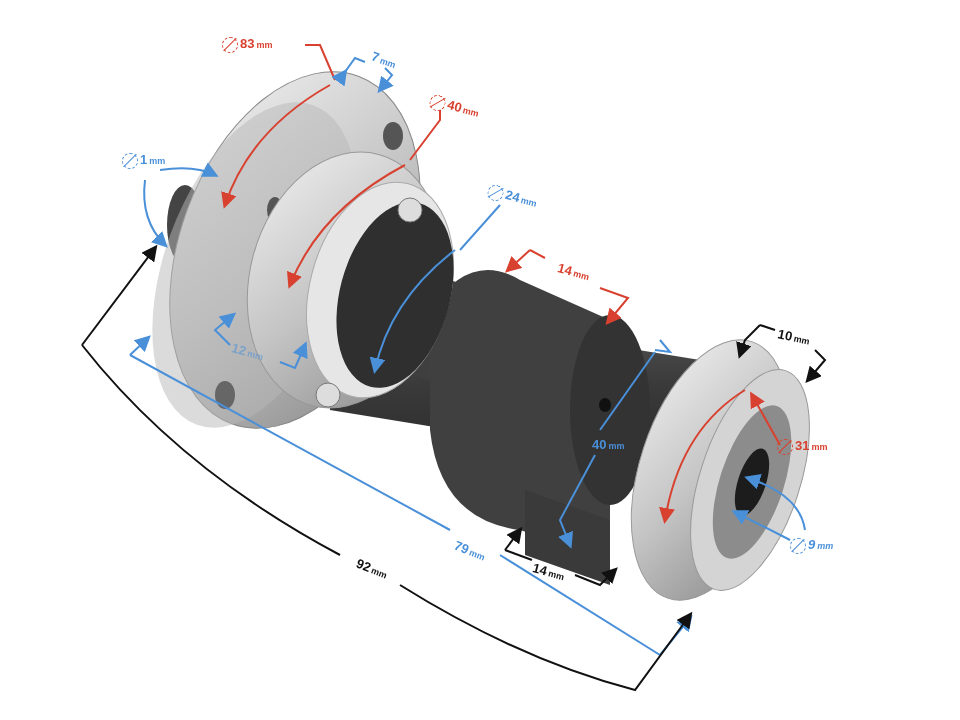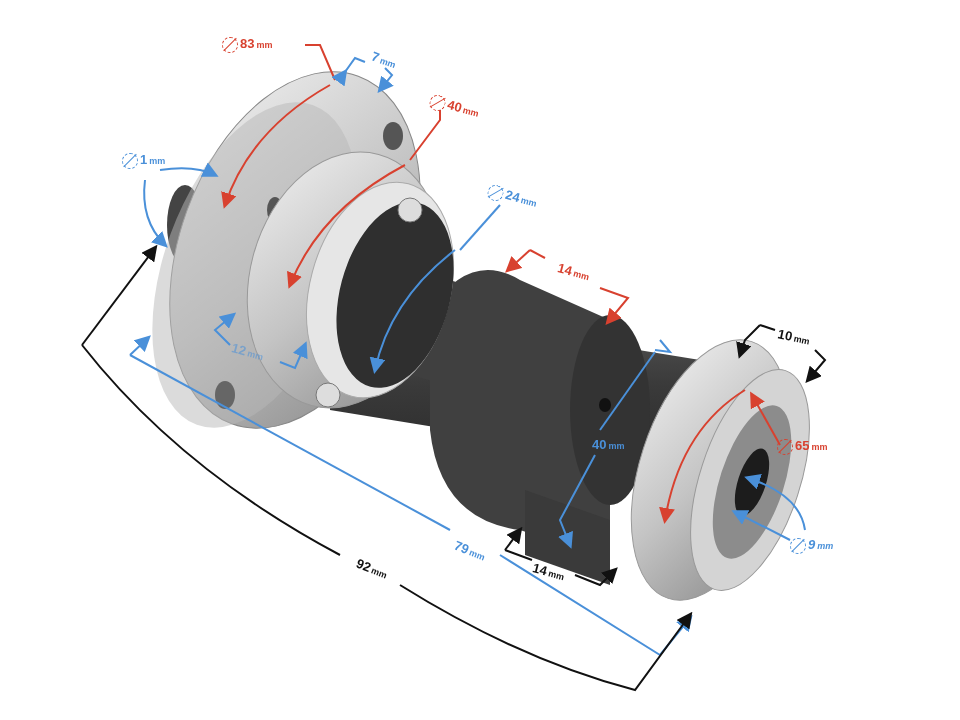--- a/index.html
+++ b/index.html
@@ -150,21 +150,21 @@
   <div class="lbl blue faint" style="left:232px;top:340px;transform:rotate(15deg);">
     <span>12</span><span class="unit">mm</span>
   </div>
   <div class="lbl black" style="left:778px;top:326px;transform:rotate(12deg);">
     <span>10</span><span class="unit">mm</span>
   </div>
   <div class="lbl blue" style="left:592px;top:437px;">
     <span>40</span><span class="unit">mm</span>
   </div>
   <div class="lbl red" style="left:777px;top:438px;">
-    <span class="dia"></span><span>65</span><span class="unit">mm</span>
+    <span class="dia"></span><span>31</span><span class="unit">mm</span>
   </div>
   <div class="lbl blue" style="left:790px;top:537px;font-style:italic;">
     <span class="dia"></span><span>9</span><span class="unit">mm</span>
   </div>
   <div class="lbl black" style="left:533px;top:560px;transform:rotate(15deg);">
     <span>14</span><span class="unit">mm</span>
   </div>
   <div class="lbl blue" style="left:455px;top:537px;transform:rotate(22deg);">
     <span>79</span><span class="unit">mm</span>
   </div>

